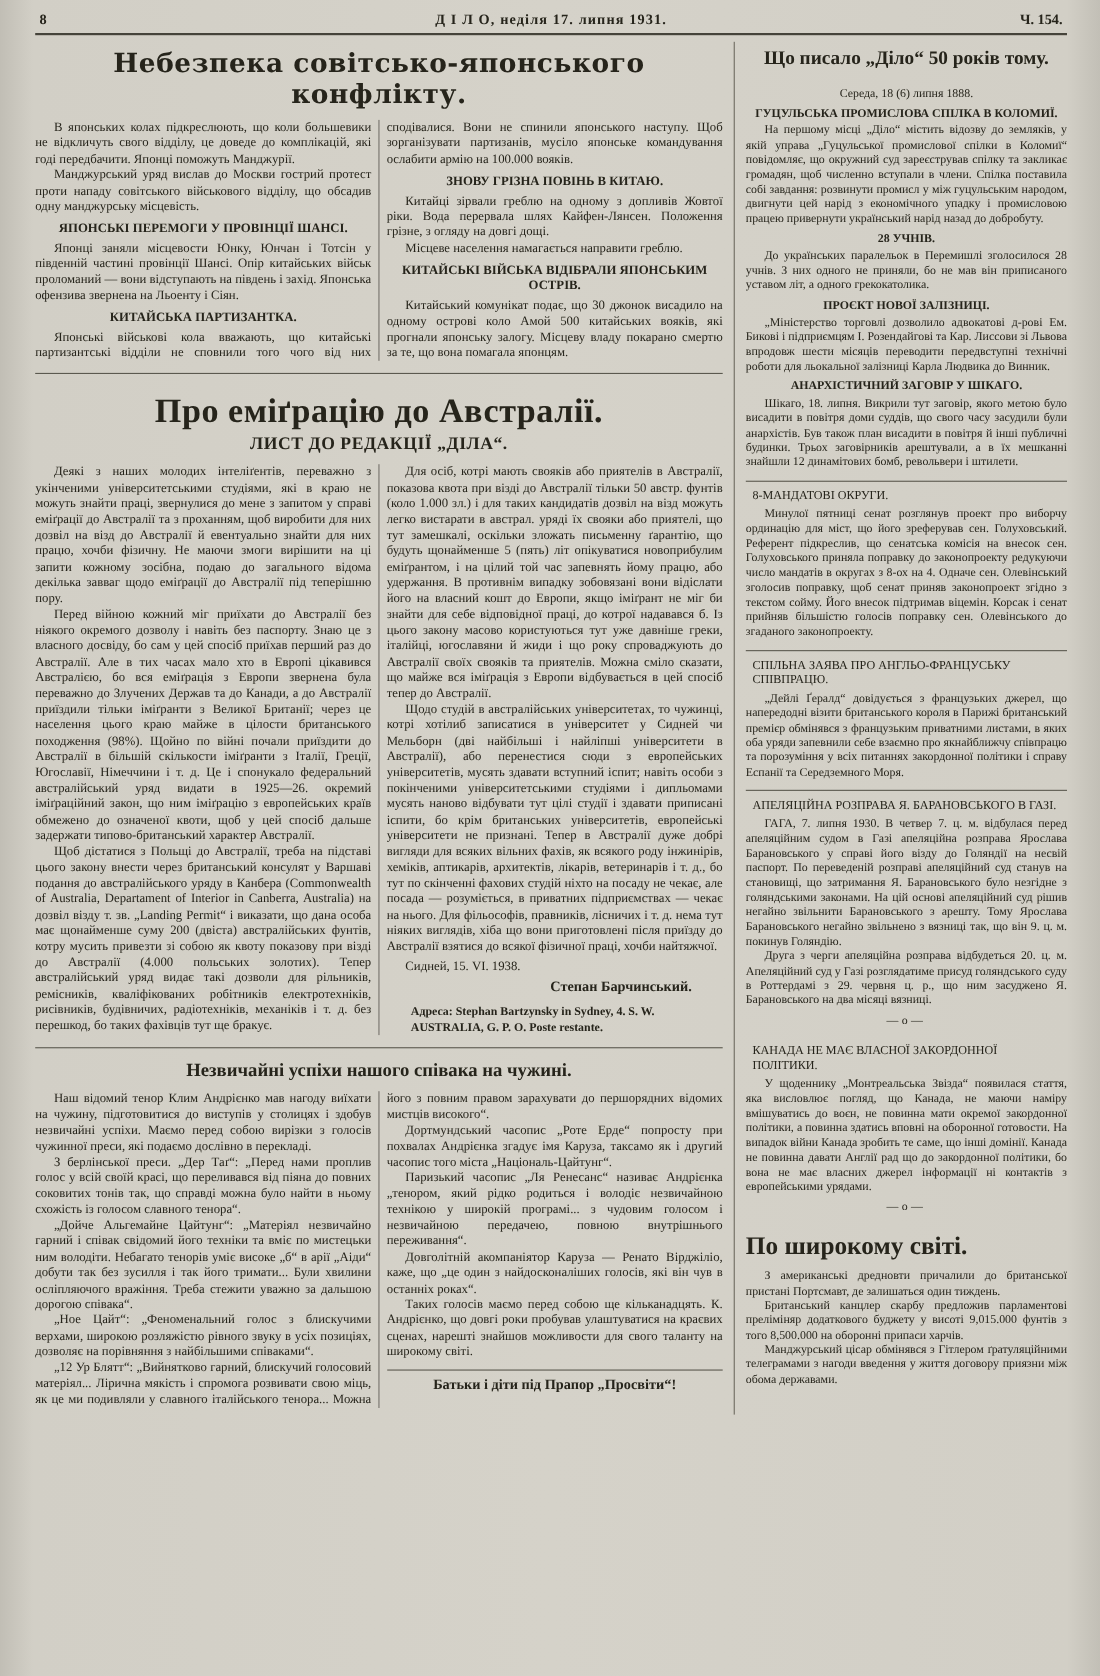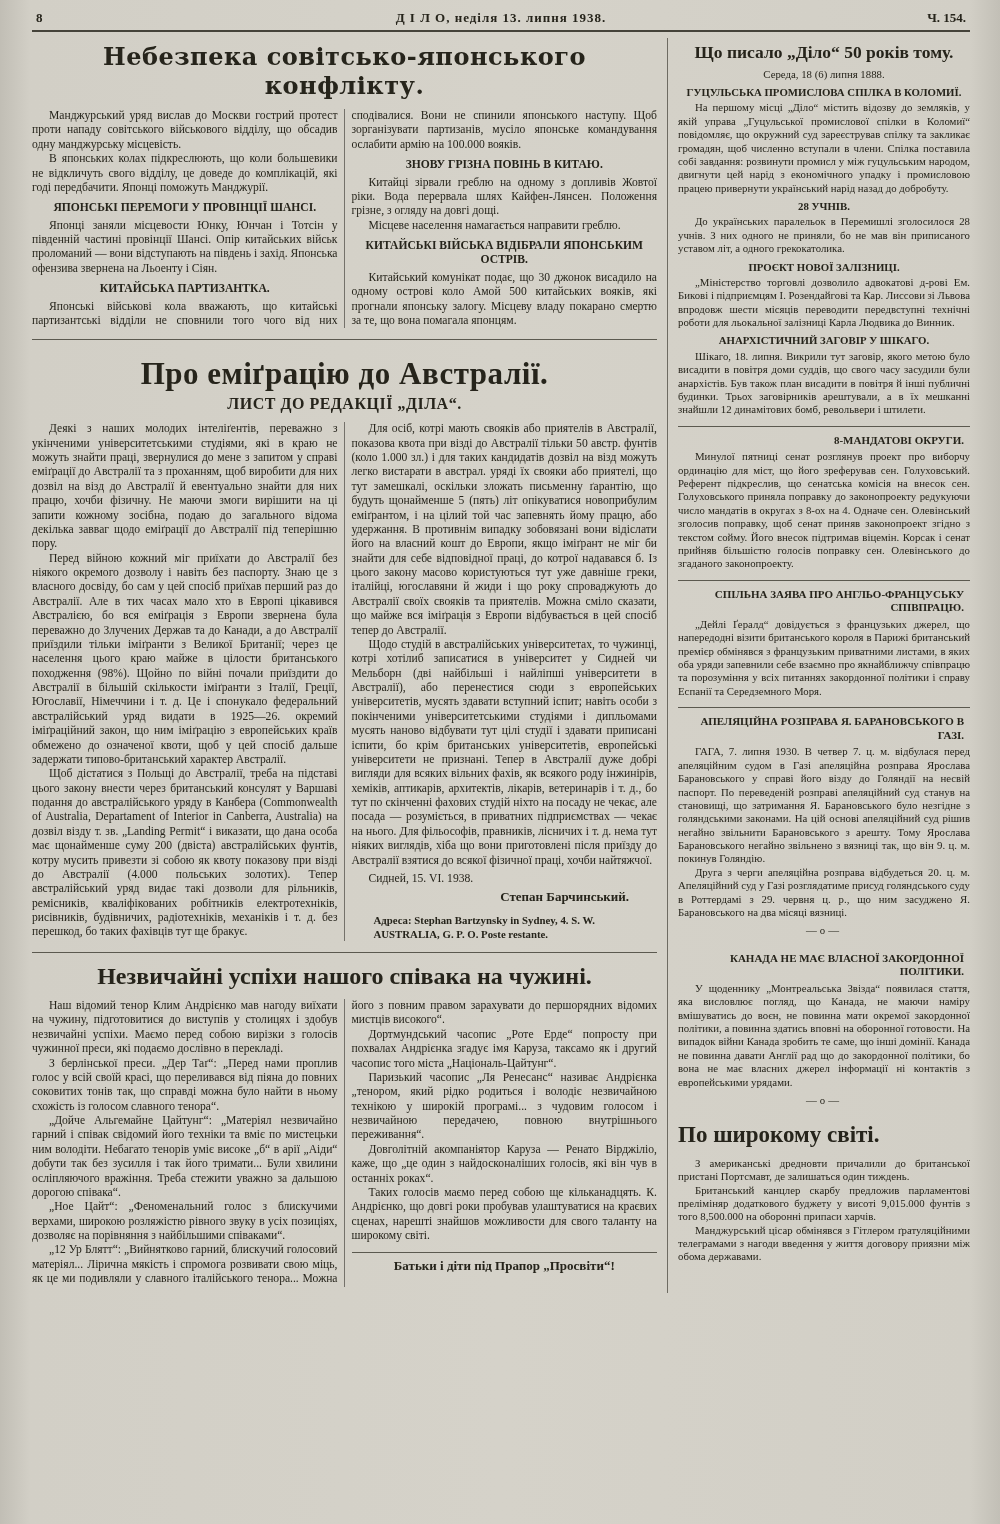--- a/index.html
+++ b/index.html
@@ -36,47 +36,47 @@
   .subhead { font-weight: bold; text-align: center; margin: 6px 4px 3px; }
   .rightcol .subhead { font-size: 10.8px; margin: 5px 2px 2px; }
   .sep { text-align: center; letter-spacing: 3px; margin: 5px 0 3px; }
   .dateline { margin: 4px 0 0; text-indent: 17px; }
   .sig { margin: 3px 28px 2px 0; text-align: right; font-weight: bold; font-size: 13px; }
   .addr { margin: 9px 0 0; font-weight: bold; font-size: 10.8px; padding-left: 22px; text-align: left; }
   .footnote { border-top: 1px solid #5b594f; margin-top: 9px; padding-top: 5px; text-align: center; font-weight: bold; font-size: 13px; }
   .hl-conflict { font-family: "DejaVu Serif", serif; font-size: 24px; font-weight: bold; text-align: center; margin: 2px 0 9px; letter-spacing: 0.5px; }
   .hl-xl { font-size: 31px; font-weight: bold; text-align: center; margin: 10px 0 2px; letter-spacing: 0.5px; }
   .subtitle { font-weight: bold; text-align: center; font-size: 16px; margin: 3px 0 9px; letter-spacing: 0.5px; }
-  .hl-md { font-size: 24px; font-weight: bold; text-align: center; margin: 4px 0 9px; }
+  .hl-md { font-size: 17px; font-weight: bold; text-align: center; margin: 4px 0 9px; }
   .hl-right { font-size: 17.5px; font-weight: bold; text-align: center; margin: 2px 0 4px; }
-  .date { text-align: center; margin: 4px 0 4px; }
+  .date { text-align: center; margin: 15px 0 4px; }
   .sec { padding: 2px 0 4px; }
-  .sec-title { font-size: 11px; font-weight: bold; text-align: right; margin: 5px 6px 3px; }
+  .sec-title { font-size: 11px; font-weight: normal; text-align: left; margin: 5px 6px 3px; }
   .hl-world { font-size: 23px; font-weight: bold; margin: 5px 0 7px; }
 </style>
 </head>
 <body>
 
 <div class="page">
 
   <header class="pg-header">
     <span class="pgnum">8</span>
-    <span class="masthead">Д І Л О,  неділя 13. липня 1938.</span>
+    <span class="masthead">Д І Л О,  неділя 17. липня 1931.</span>
     <span class="issue">Ч. 154.</span>
   </header>
 
   <div class="content">
 
     <section class="left">
 
       <article class="art">
         <h1 class="hl-conflict">Небезпека совітсько-японського конфлікту.</h1>
         <div class="cols">
+            <p class="para">В японських колах підкреслюють, що коли большевики не відкличуть свого відділу, це доведе до комплікацій, які годі передбачити. Японці поможуть Манджурії.</p>
             <p class="para">Манджурський уряд вислав до Москви гострий протест проти нападу совітського військового відділу, що обсадив одну манджурську місцевість.</p>
-            <p class="para">В японських колах підкреслюють, що коли большевики не відкличуть свого відділу, це доведе до комплікацій, які годі передбачити. Японці поможуть Манджурії.</p>
             <div class="subhead">ЯПОНСЬКІ ПЕРЕМОГИ У ПРОВІНЦІЇ ШАНСІ.</div>
             <p class="para">Японці заняли місцевости Юнку, Юнчан і Тотсін у південній частині провінції Шансі. Опір китайських військ проломаний — вони відступають на південь і захід. Японська офензива звернена на Льоенту і Сіян.</p>
             <div class="subhead">КИТАЙСЬКА ПАРТИЗАНТКА.</div>
             <p class="para">Японські військові кола вважають, що китайські партизантські відділи не сповнили того чого від них сподівалися. Вони не спинили японського наступу. Щоб зорганізувати партизанів, мусіло японське командування ослабити армію на 100.000 вояків.</p>
             <div class="subhead">ЗНОВУ ГРІЗНА ПОВІНЬ В КИТАЮ.</div>
             <p class="para">Китайці зірвали греблю на одному з допливів Жовтої ріки. Вода перервала шлях Кайфен-Лянсен. Положення грізне, з огляду на довгі дощі.</p>
             <p class="para">Місцеве населення намагається направити греблю.</p>
             <div class="subhead">КИТАЙСЬКІ ВІЙСЬКА ВІДІБРАЛИ ЯПОНСЬКИМ ОСТРІВ.</div>
             <p class="para">Китайський комунікат подає, що 30 джонок висадило на одному острові коло Амой 500 китайських вояків, які прогнали японську залогу. Місцеву владу покарано смертю за те, що вона помагала японцям.</p>
           </div>

